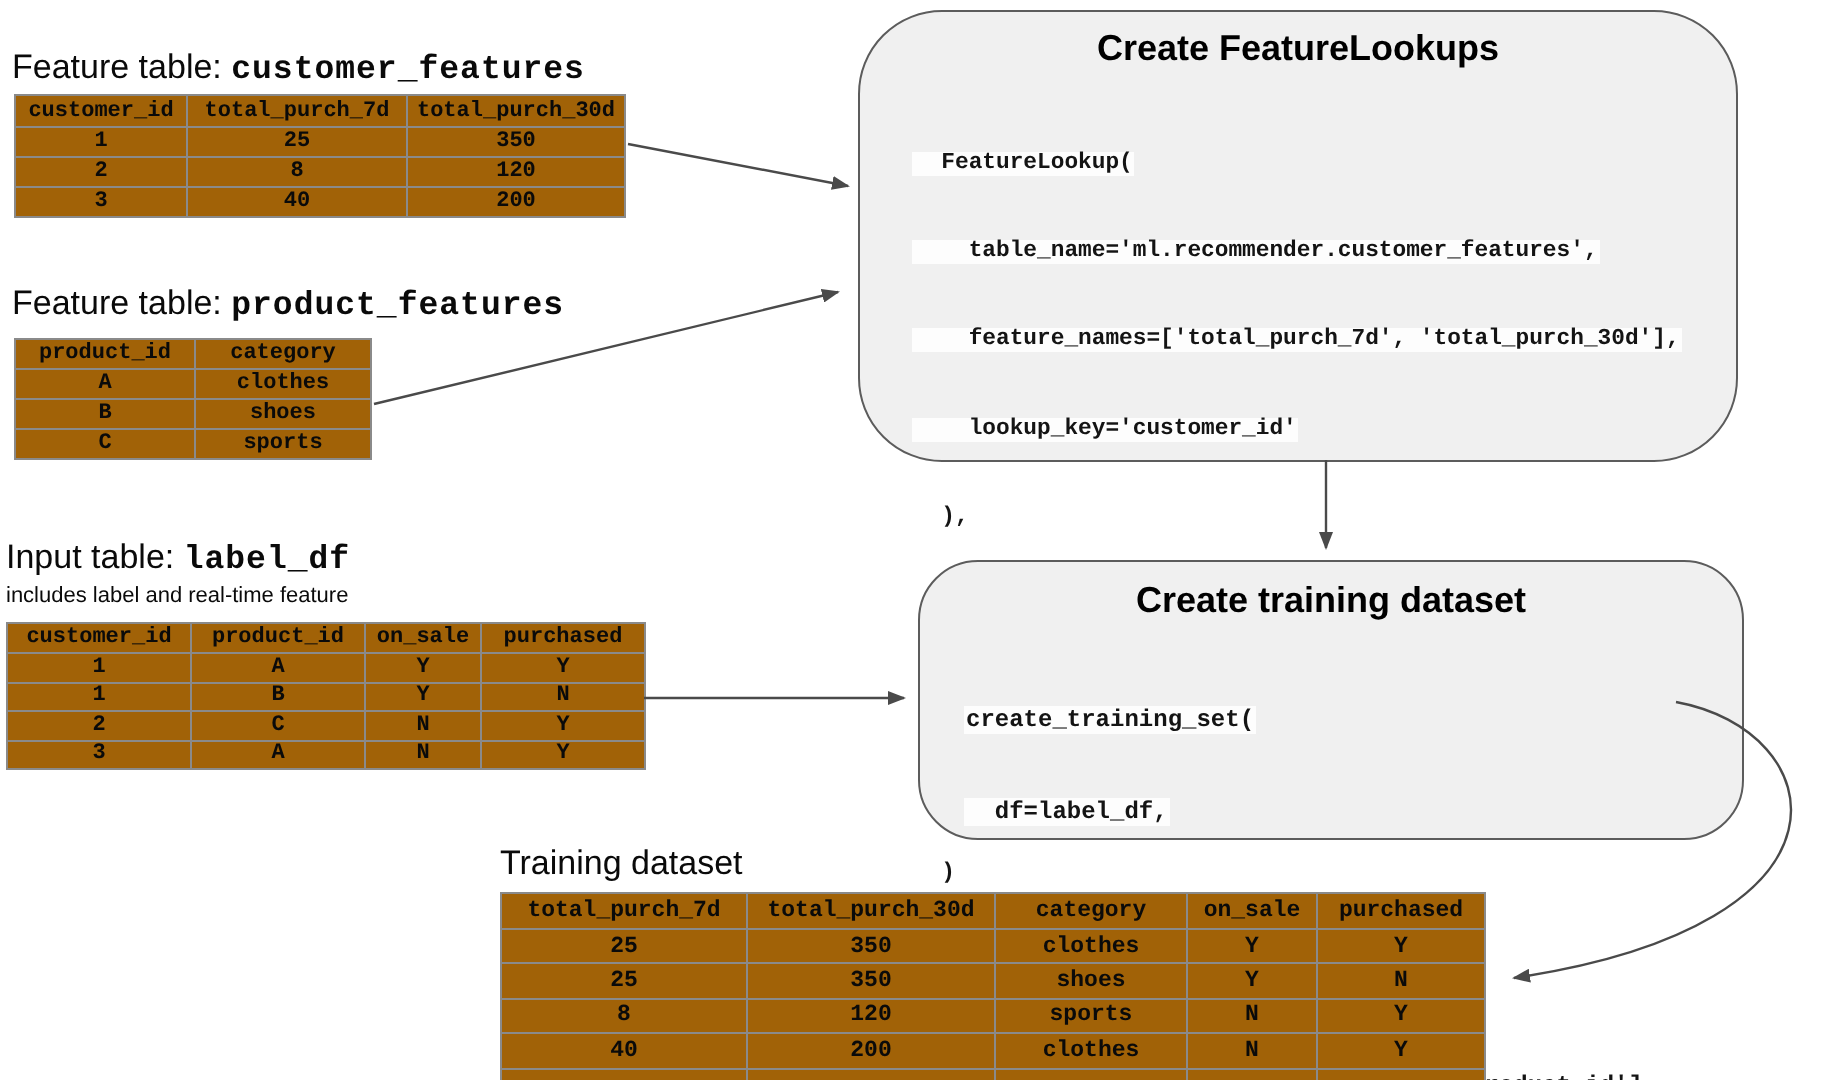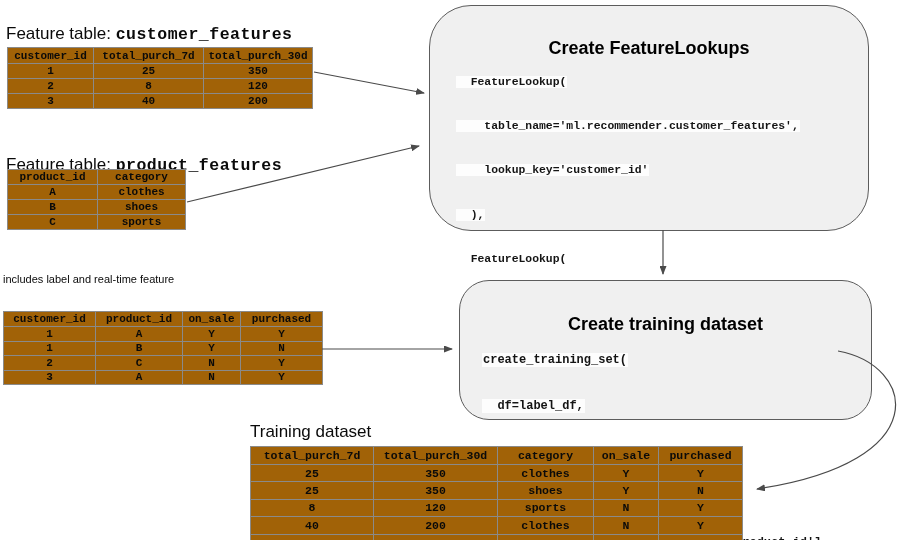--- a/index.html
+++ b/index.html
@@ -17,21 +17,21 @@
   .dtable th,.dtable td{border:1px solid #8a8a8a;padding:0;overflow:hidden;white-space:nowrap;font-weight:bold;}
   .t1{font-size:11px;}  .t1 thead tr{height:16px;} .t1 tbody tr{height:15px;}
   .t2{font-size:11px;}  .t2 thead tr{height:15px;} .t2 tbody tr{height:15px;}
   .t3{font-size:11px;}  .t3 thead tr{height:15px;} .t3 tbody tr{height:14.5px;}
   .t4{font-size:11.5px;}.t4 thead tr{height:18px;} .t4 tbody tr{height:17.4px;}
   .t4 tr.partial{height:10px;}
 
   .rbox{position:absolute;background:#f0f0f0;border:1.6px solid #5c5c5c;z-index:1;}
   .box1{left:429px;top:5px;width:438px;height:224px;border-radius:42px;}
   .box2{left:459px;top:280px;width:379px;height:138px;border-radius:30px;padding-left:32px;}
-  .box-title{position:absolute;left:0;right:0;text-align:center;font-weight:bold;font-size:18px;color:#000;margin-top:24px;}
+  .box-title{position:absolute;left:0;right:0;text-align:center;font-weight:bold;font-size:18px;color:#000;}
   .box1 .box-title{top:8px;}
   .box2 .box-title{top:9px;}
   .code{position:absolute;font-family:"Liberation Mono","DejaVu Sans Mono",monospace;font-weight:bold;color:#141414;white-space:pre;}
   .code1{left:26px;top:39px;font-size:11.4px;line-height:14.8px;}
   .code2{left:22px;top:42px;font-size:12px;line-height:15.2px;}
   .code-line span{background:rgba(255,255,255,0.85);padding:0 1px;}
 </style>
 </head>
 <body>
 
@@ -78,21 +78,21 @@
         <td>120</td>
       </tr>
       <tr>
         <td>3</td>
         <td>40</td>
         <td>200</td>
       </tr>
     </tbody>
   </table>
 
-  <div class="sec-title" style="left:6px;top:156px;text-align:right;"><span>Feature table: </span><span class="mono">product_features</span></div>
+  <div class="sec-title" style="left:6px;top:143px;text-align:right;"><span>Feature table: </span><span class="mono">product_features</span></div>
   <table class="dtable t2" style="left:7px;top:169px;">
     <colgroup>
         <col style="width:90px">
         <col style="width:88px">
       </colgroup>
     <thead>
         <tr>
       <th>product_id</th>
       <th>category</th>
     </tr>
@@ -107,20 +107,21 @@
         <td>shoes</td>
       </tr>
       <tr>
         <td>C</td>
         <td>sports</td>
       </tr>
     </tbody>
   </table>
 
   <div class="sec-title" style="left:3px;top:270px;">
+    <div><span>Input table: </span><span class="mono">label_df</span></div>
     <div class="sub-line">includes label and real-time feature</div>
   </div>
   <table class="dtable t3" style="left:3px;top:311px;">
     <colgroup>
         <col style="width:92px">
         <col style="width:87px">
         <col style="width:58px">
         <col style="width:82px">
       </colgroup>
     <thead>
@@ -157,20 +158,21 @@
         <td>Y</td>
       </tr>
     </tbody>
   </table>
 
   <div class="rbox box1">
     <div class="box-title">Create FeatureLookups</div>
     <div class="code code1">
       <div class="code-line"><span>  FeatureLookup(</span></div>
       <div class="code-line"><span>    table_name='ml.recommender.customer_features',</span></div>
+      <div class="code-line"><span>    feature_names=['total_purch_7d', 'total_purch_30d'],</span></div>
       <div class="code-line"><span>    lookup_key='customer_id'</span></div>
       <div class="code-line"><span>  ),</span></div>
       <div class="code-line"><span>  FeatureLookup(</span></div>
       <div class="code-line"><span>    table_name='ml.recommender.product_features',</span></div>
       <div class="code-line"><span>    lookup_key='product_id'</span></div>
       <div class="code-line"><span>  )</span></div>
       
     </div>
   </div>
 

